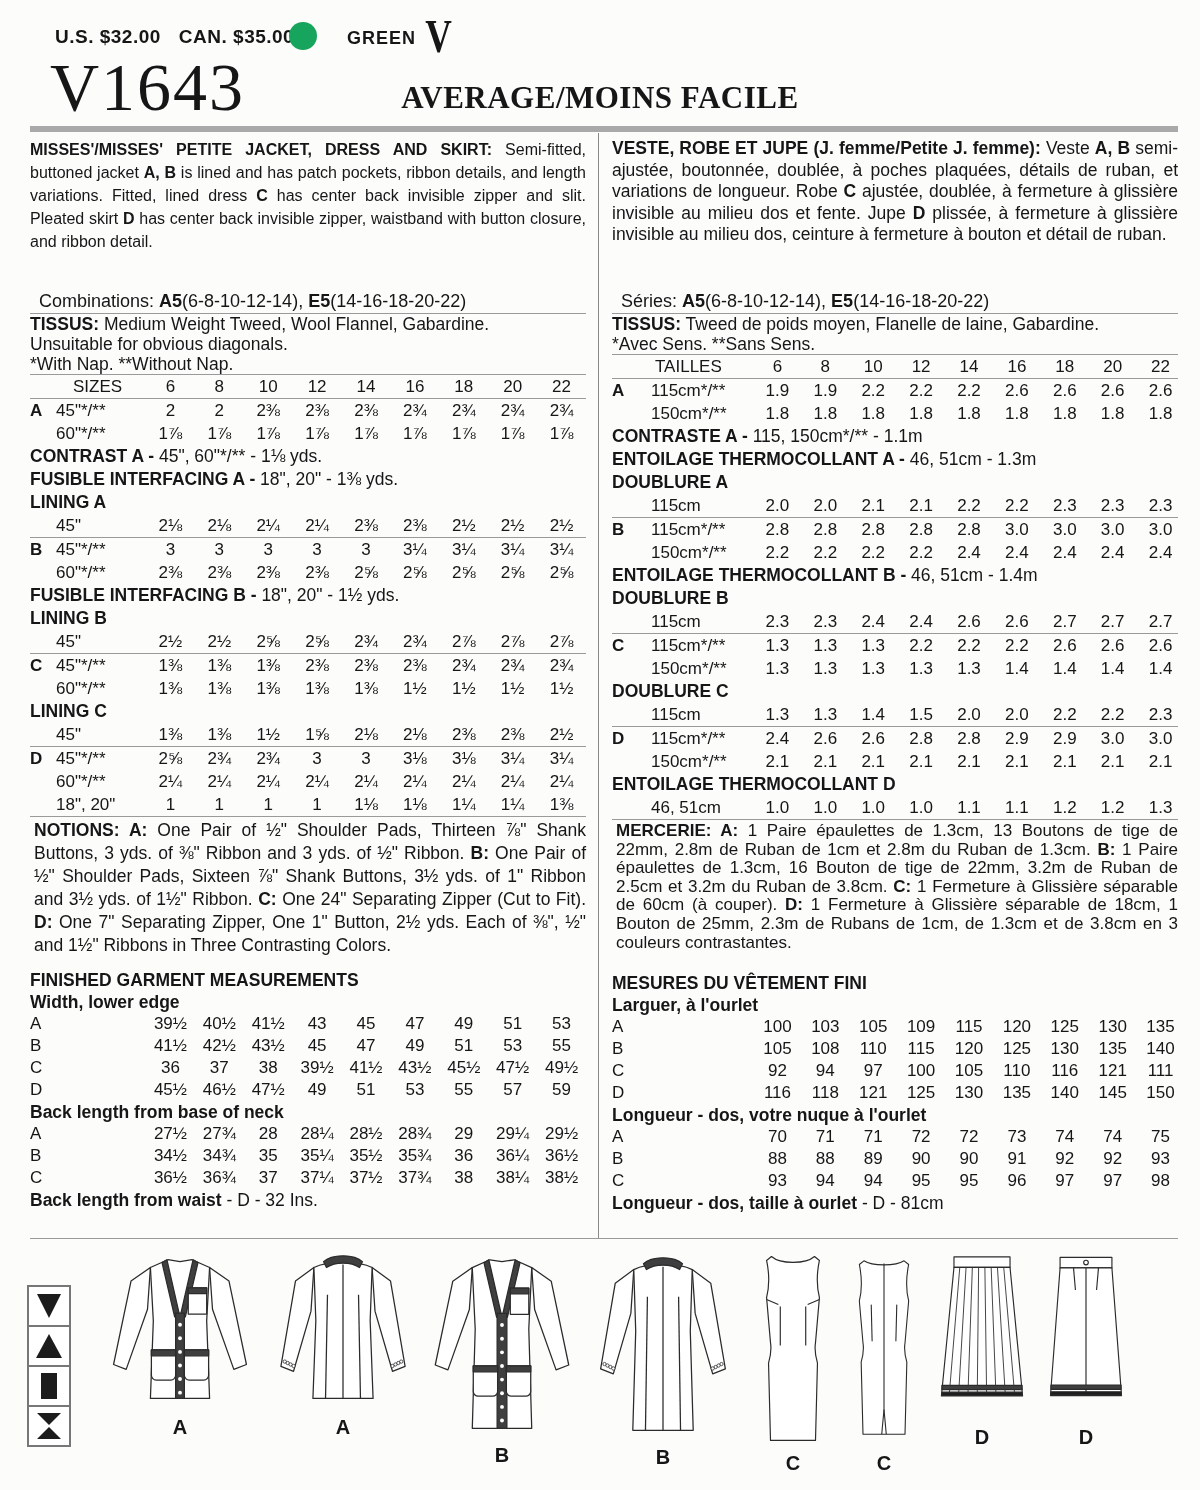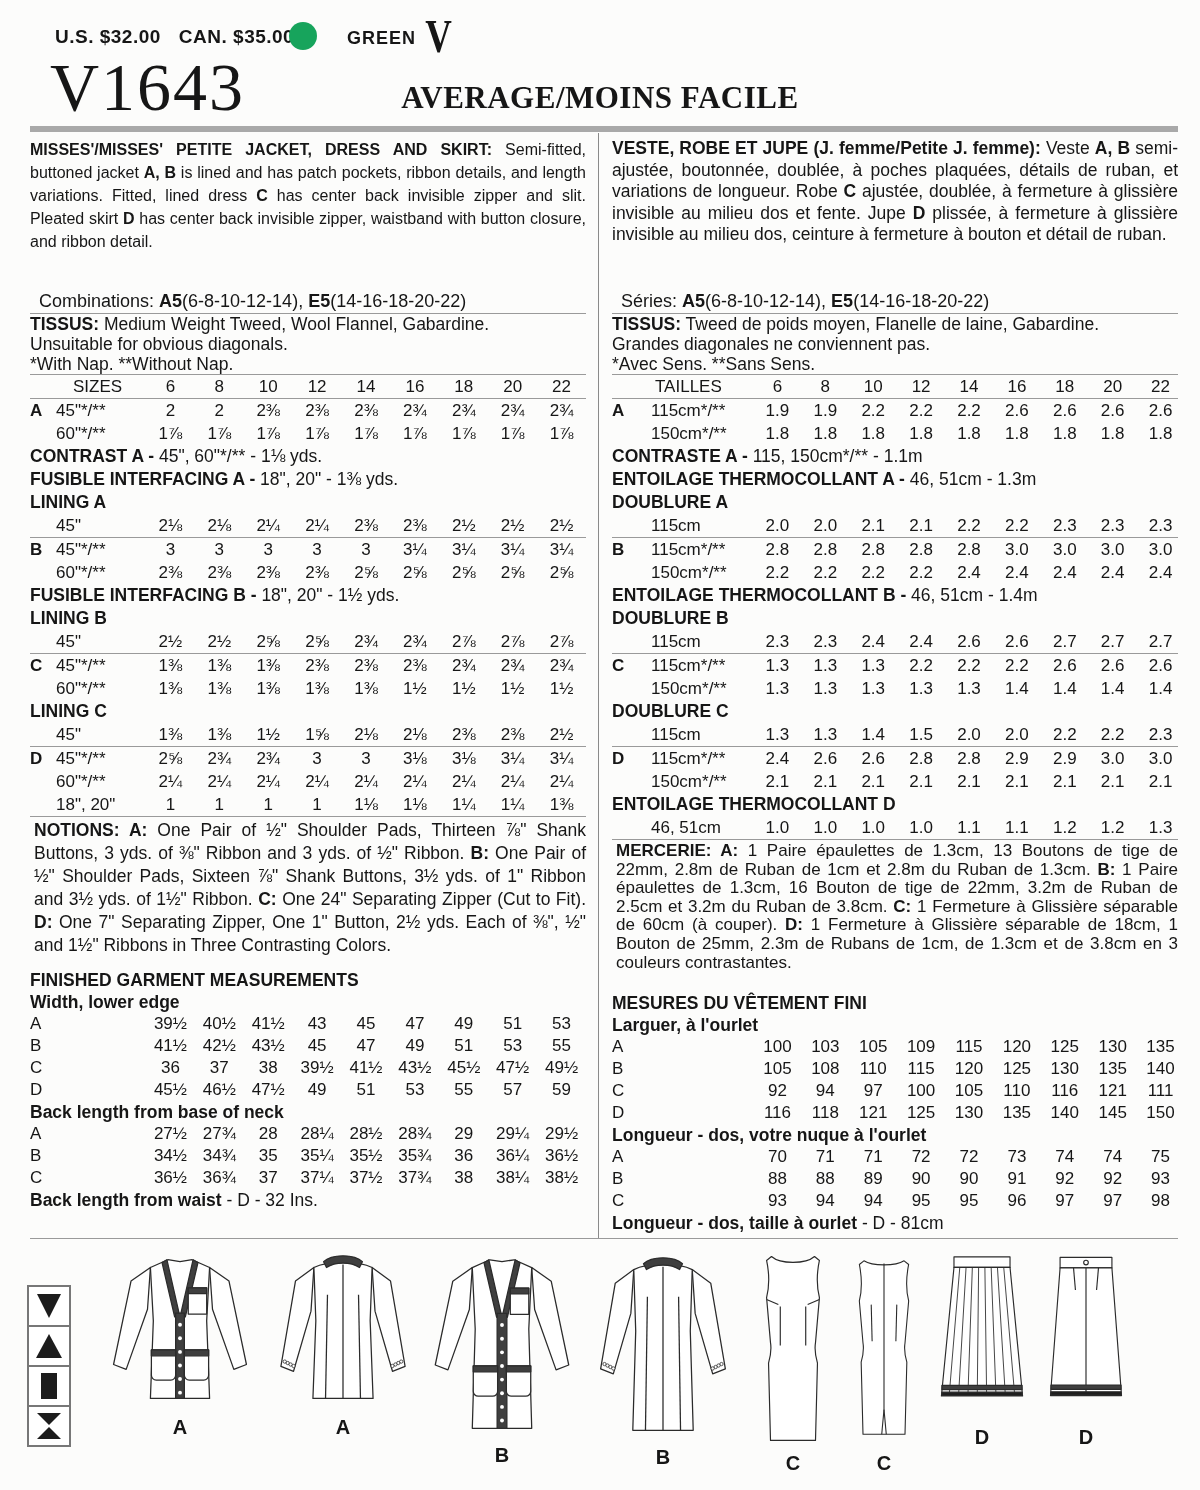--- a/index.html
+++ b/index.html
@@ -363,21 +363,20 @@
         </div>
         <div class="ttext"><span class="b">Back length from waist</span><span> - D - 32 Ins.</span></div>
       </div>
   </div>
 
   <div class="col rcol">
     <p class="desc"><span class="b">VESTE, ROBE ET JUPE (J. femme/Petite J. femme):</span><span> Veste </span><span class="b">A, B</span><span> semi-ajustée, boutonnée, doublée, à poches plaquées, détails de ruban, et variations de longueur. Robe </span><span class="b">C</span><span> ajustée, doublée, à fermeture à glissière invisible au milieu dos et fente. Jupe </span><span class="b">D</span><span> plissée, à fermeture à glissière invisible au milieu dos, ceinture à fermeture à bouton et détail de ruban.</span></p>
     <div class="combo"><span>Séries: </span><span class="b">A5</span><span>(6-8-10-12-14), </span><span class="b">E5</span><span>(14-16-18-20-22)</span></div>
     <hr class="rule">
     <div class="fline"><span class="b">TISSUS:</span><span> Tweed de poids moyen, Flanelle de laine, Gabardine.</span></div>
-    <div class="fline"><span>Grandes diagonales ne conviennent pas.</span></div>
     <div class="fline"><span>*Avec Sens. **Sans Sens.</span></div>
     <hr class="rule">
     <div class="ytable">
         <div class="trow">
           <span class="cell span2">TAILLES</span>
           <span class="cell val">6</span>
           <span class="cell val">8</span>
           <span class="cell val">10</span>
           <span class="cell val">12</span>
           <span class="cell val">14</span>

